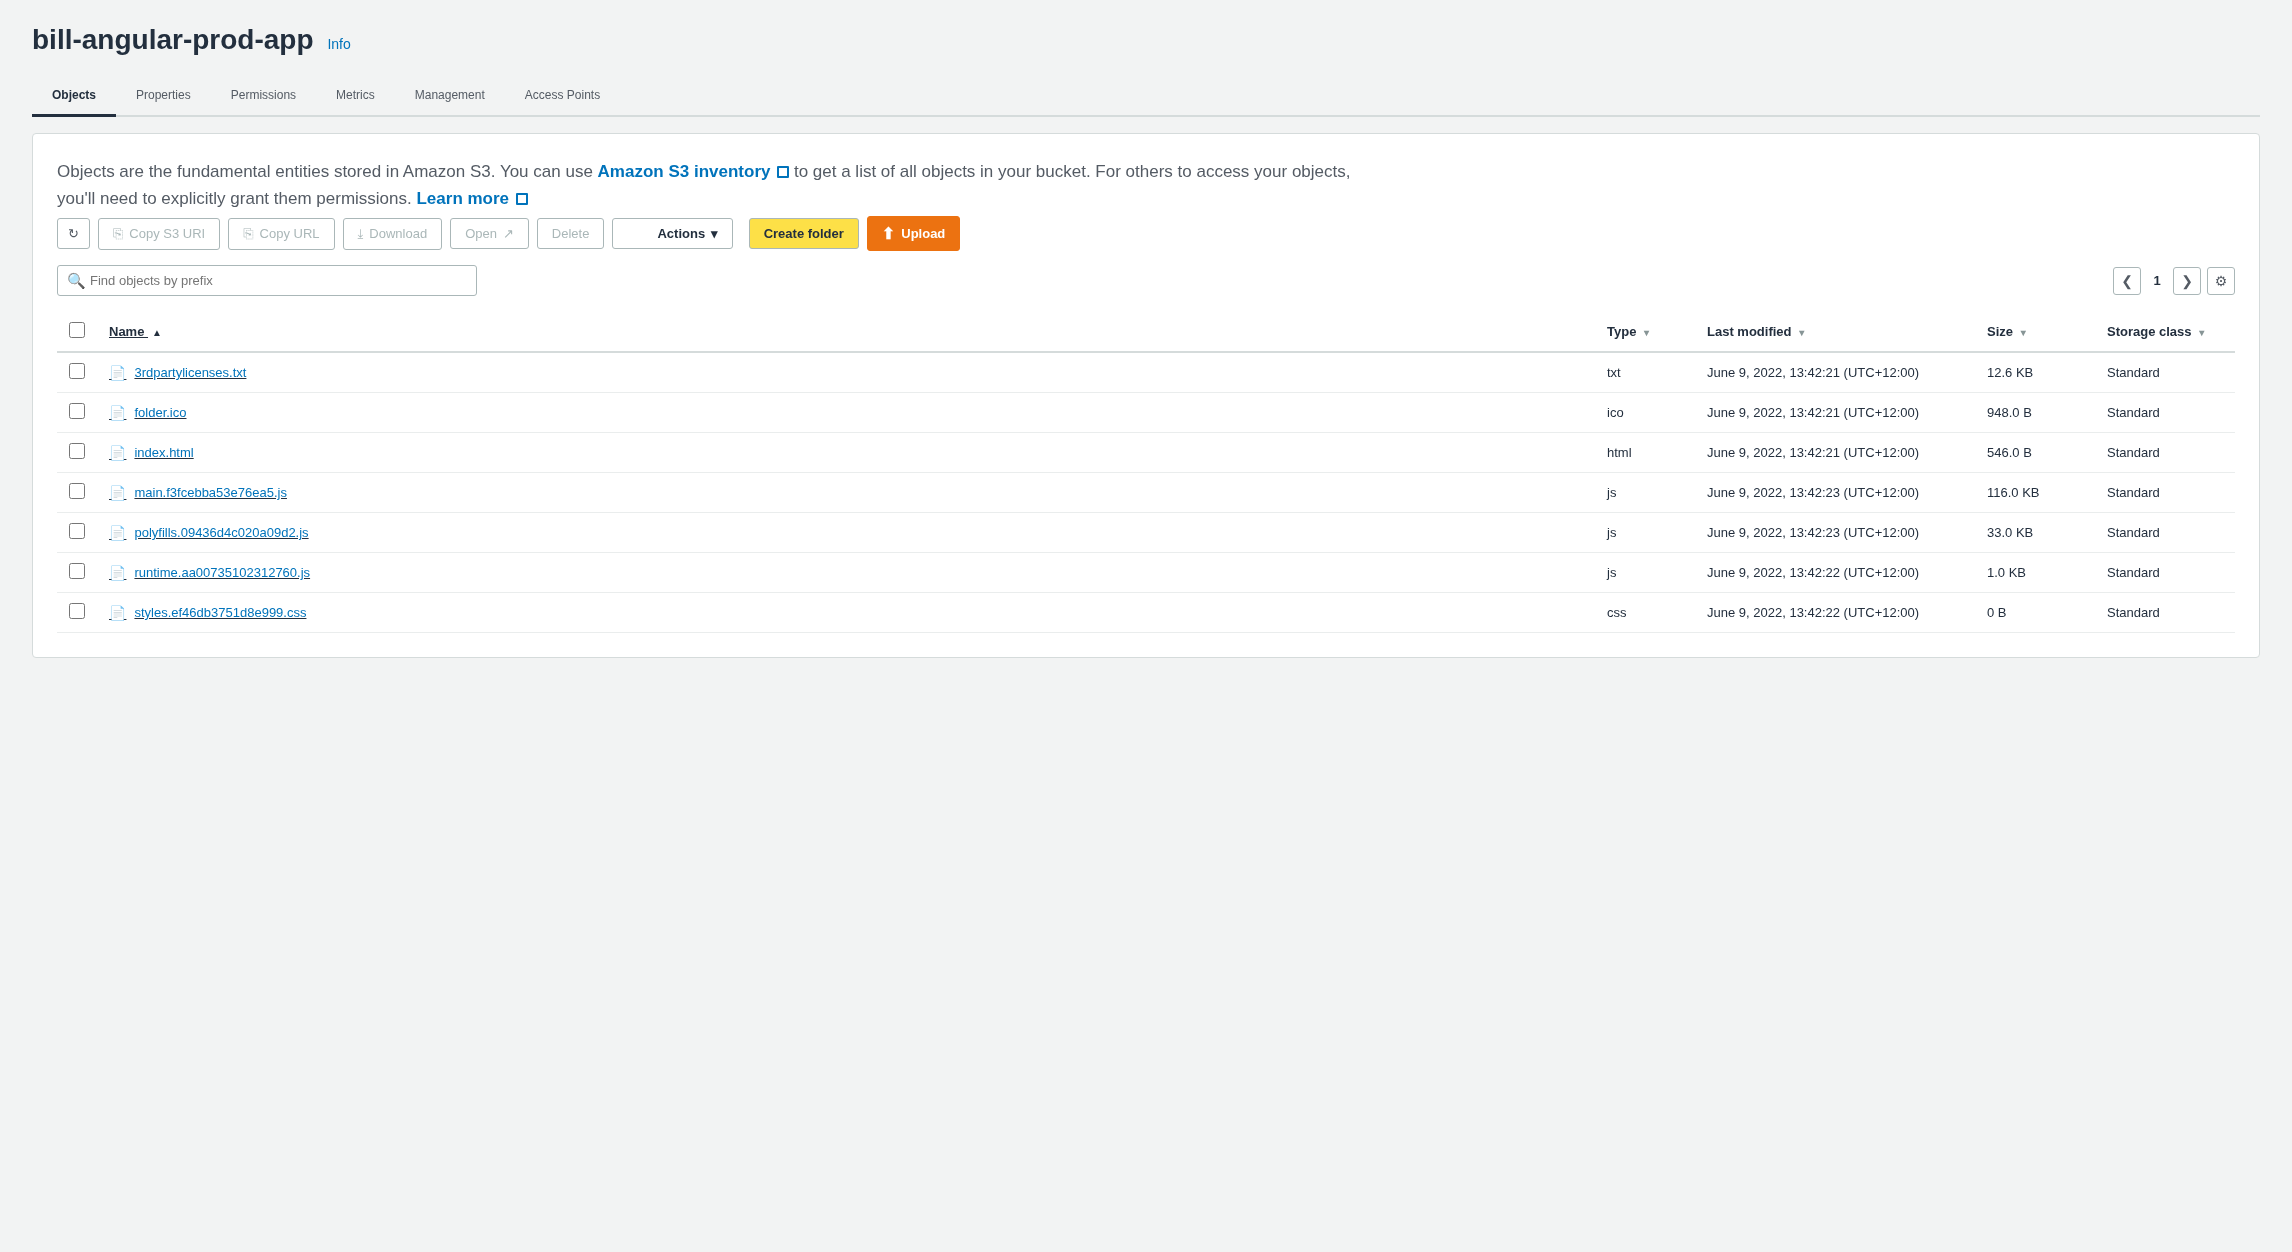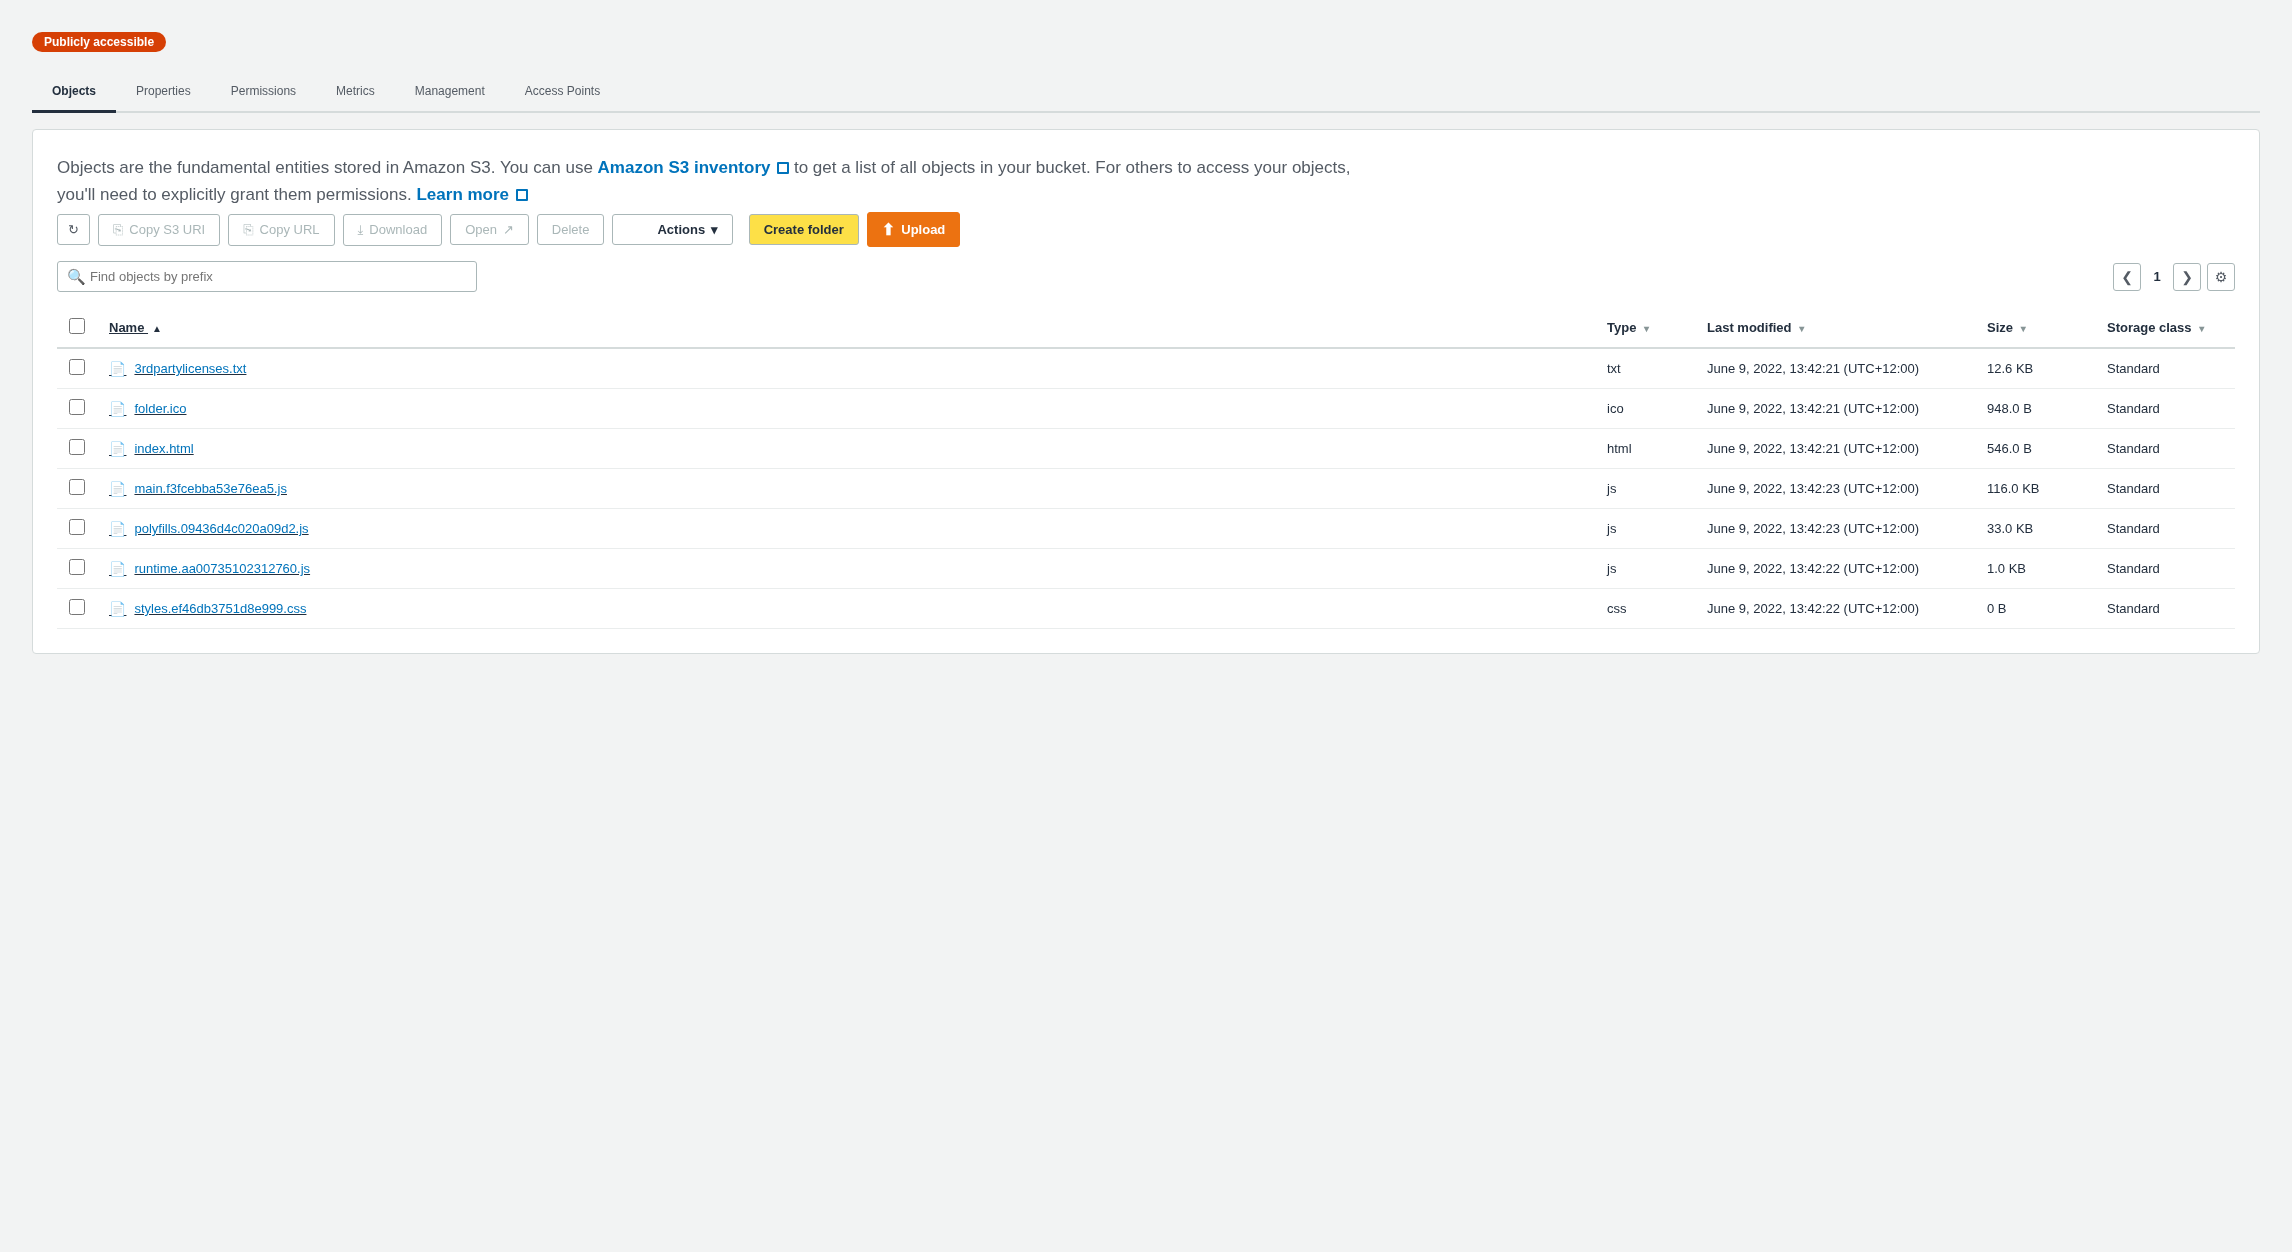--- a/index.html
+++ b/index.html
@@ -257,21 +257,22 @@
       height: 16px;
       cursor: pointer;
       accent-color: #0073bb;
     }
   </style>
 </head>
 <body>
 
 <div class="page-header">
   <div>
-    <span class="badge-public">Publicly accessible</span>
+    <span class="bucket-title">bill-angular-prod-app</span>
+    <a class="info-link">Info</a>
   </div>
 </div>
 
 <div class="tabs-bar">
   <div class="tab active">Objects</div>
   <div class="tab">Properties</div>
   <div class="tab">Permissions</div>
   <div class="tab">Metrics</div>
   <div class="tab">Management</div>
   <div class="tab">Access Points</div>

